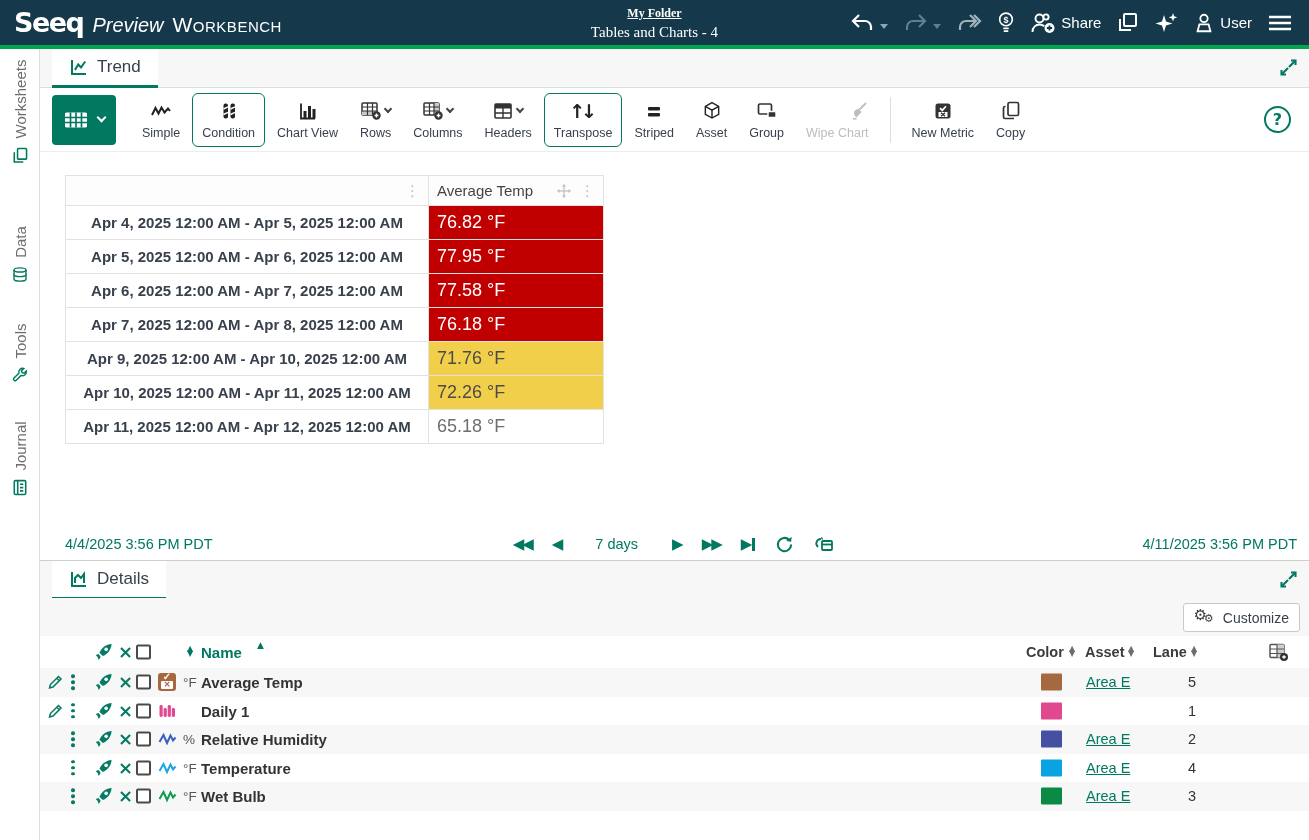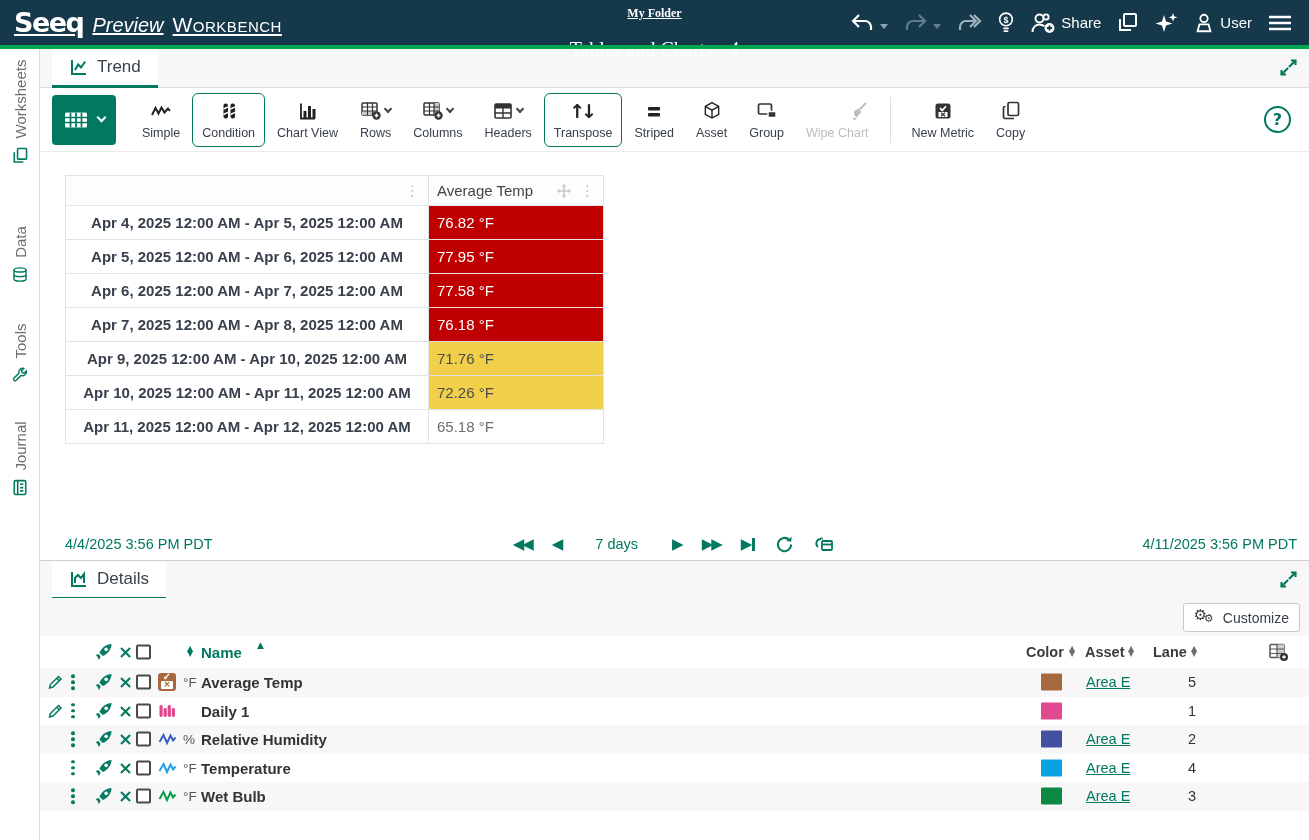--- a/index.html
+++ b/index.html
@@ -7,27 +7,27 @@
   body { font-family:"Liberation Sans",sans-serif; background:#fff; overflow:hidden; color:#39414d; }
   button { font-family:inherit; cursor:pointer; background:none; border:none; color:inherit; }
   a { cursor:pointer; }
   svg { display:block; }
   .glyph { font-family:"DejaVu Sans",sans-serif; }
 
   .app { position:relative; width:1309px; height:840px; }
 
   
   .app-header { position:absolute; left:0; top:0; width:100%; height:45px; background:#15384b; color:#fff; display:flex; align-items:center; z-index:5; }
-  .logo-group { display:flex; align-items:baseline; gap:9px; padding-left:14px; white-space:nowrap;text-decoration:underline; }
+  .logo-group { display:flex; align-items:baseline; gap:9px; padding-left:14px; white-space:nowrap; }
   .logo-seeq { font-family:"DejaVu Sans",sans-serif; font-weight:800; font-size:27px; letter-spacing:-1.5px; }
   .logo-preview { font-style:italic; font-size:20px; }
   .logo-workbench { font-variant:small-caps; font-size:21px; letter-spacing:.5px; }
   .doc-center { position:absolute; left:50%; top:3px; transform:translateX(-50%); text-align:center;font-family:Liberation Serif, serif; }
   .breadcrumb { color:#fff; font-size:12px; font-weight:700; text-decoration:underline; }
-  .doc-title { font-size:20px; margin-top:17px; white-space:nowrap; }
+  .doc-title { font-size:15px; margin-top:3px; white-space:nowrap; }
   .header-right { margin-left:auto; display:flex; align-items:center; gap:15px; padding-right:16px; }
   .hbtn { display:flex; align-items:center; gap:5px; color:#fff; font-size:15px; }
   .dim { color:#6d8a99; }
   .semi { color:#aebfc8; }
   .caret-dn { width:0; height:0; border-left:4px solid transparent; border-right:4px solid transparent; border-top:5px solid #8fa5b1; margin-top:8px; }
 
   
   .green-strip { position:absolute; left:0; top:45px; width:100%; height:4px; background:#00a550; z-index:6; }
 
   
@@ -57,21 +57,21 @@
 
   
   table.metrics { position:absolute; left:25px; top:126px; border-collapse:collapse; }
   .metrics th, .metrics td { border:1px solid #e2e2e2; }
   .metrics th { height:30px; background:#fdfdfd; font-weight:400; color:#444; font-size:15px; }
   .metrics td { height:34px; }
   .th-flex { display:flex; align-items:center; justify-content:flex-end; padding:0 8px; gap:8px; color:#c2c2c2; }
   .th-flex .lbl { margin-right:auto; color:#444; }
   .dots-glyph { font-size:15px; color:#c2c2c2; }
   .range-cell { width:363px; text-align:center; font-weight:700; color:#39414d; font-size:15px; }
-  .val-cell { width:175px; font-size:15px; padding-left:8px; color:#6e6e6e; background:#fff; }
+  .val-cell { width:175px; font-size:18px; padding-left:8px; color:#6e6e6e; background:#fff; }
   .val-cell[data-status="alert"] { background:#c00000; color:#fff; }
   .val-cell[data-status="warn"]  { background:#f2cf4a; color:#4b4b4b; }
 
   
   .time-bar { position:absolute; left:0; right:0; top:479px; height:32px; color:#007960; font-size:14.5px; }
   .tb-start { position:absolute; left:25px; top:8px; }
   .tb-end { position:absolute; right:12px; top:8px; }
   .tb-center { position:absolute; left:0; right:0; top:0; height:32px; display:flex; align-items:center; justify-content:center; gap:20px; }
   .tarrow { font-size:15px; font-weight:700; color:#007960; letter-spacing:-2px; display:flex; align-items:center; }
   .duration { margin:0 14px; }

